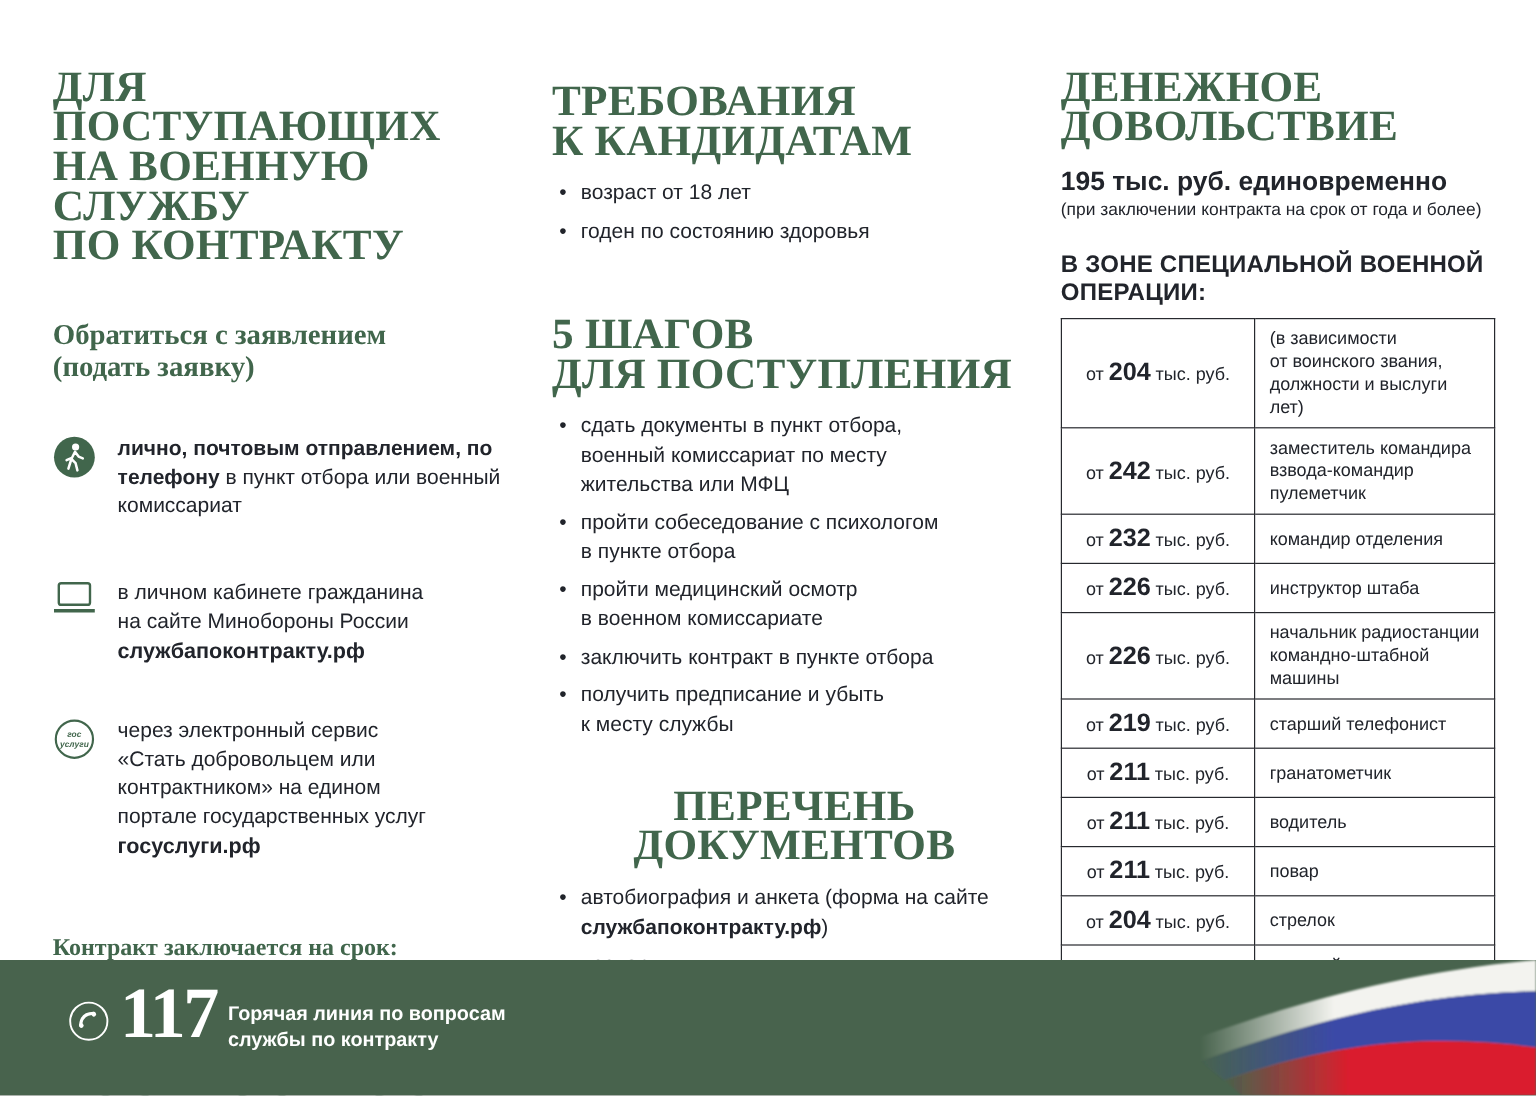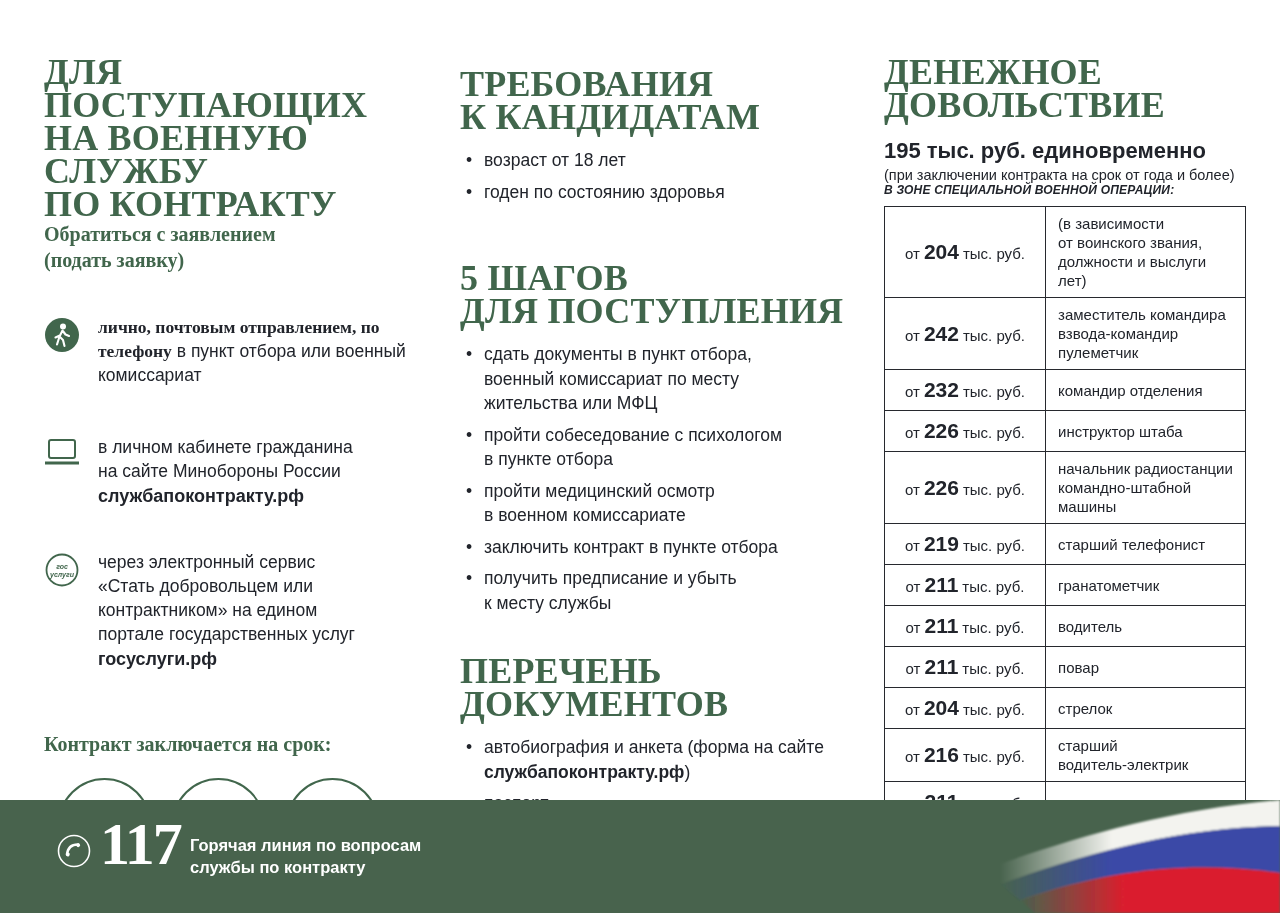--- a/index.html
+++ b/index.html
@@ -17,48 +17,48 @@
     position:relative;width:1280px;height:913px;margin:0 auto;
     background:#ffffff;overflow:hidden;
     font-family:"Liberation Sans","DejaVu Sans",sans-serif;color:var(--text);
   }
   .h-serif{font-family:"Liberation Serif","DejaVu Serif",serif;font-weight:700;color:var(--heading-green);margin:0;}
   .title-lg{font-size:36px;line-height:33px;white-space:pre-line;letter-spacing:.2px;}
   .pre{white-space:pre-line;}
 
   
   .col-left{position:absolute;left:44px;top:56px;width:392px;}
-  .subtitle{font-size:20px;line-height:26px;white-space:pre-line;}
+  .subtitle{margin-top:46px;font-size:24px;line-height:26px;white-space:pre-line;}
   .contact{display:flex;gap:16px;margin-top:42px;}
   .contact .icon-wrap{flex:0 0 38px;padding-top:2px;}
   .contact-text{font-size:17.5px;line-height:24px;}
-  .contact-text b{font-weight:700;font-family:Liberation Serif, serif;}
+  .contact-text b{font-weight:700;}
   .site{font-weight:700;font-size:18px;margin-top:1px;}
   .term-heading{margin-top:62px;font-size:20px;}
   .terms-row{display:flex;gap:21px;margin-top:22px;padding-left:14px;}
   .term-circle{
     width:93px;height:93px;border:2px solid var(--heading-green);border-radius:50%;
     display:flex;align-items:center;justify-content:center;
     font-family:"Liberation Serif","DejaVu Serif",serif;font-weight:700;
     font-size:24px;color:var(--heading-green);
   }
 
   
   .col-mid{position:absolute;left:460px;top:56px;width:404px;margin-top:12px;}
   .blist{list-style:none;margin:14px 0 0 0;padding:0;font-size:17.5px;line-height:24.5px;}
   .blist li{position:relative;padding-left:24px;margin-bottom:7px;}
   .blist li::before{content:"•";position:absolute;left:6px;top:0;}
   .steps-title{margin-top:58px;}
-  .docs-title{margin-top:40px;}
+  .docs-title{margin-top:40px;text-align:center;}
 
   
   .col-right{position:absolute;left:884px;top:56px;width:364px;}
   .onetime{margin-top:16px;font-size:22px;font-weight:700;}
   .onetime-note{margin-top:3px;font-size:14.5px;}
-  .zone-heading{font-size:12px;font-weight:700;letter-spacing:.2px;font-style:italic;}
+  .zone-heading{margin-top:27px;font-size:20px;font-weight:700;letter-spacing:.2px;}
   table.salary{border-collapse:collapse;margin-top:9px;width:362px;}
   table.salary td{border:1.5px solid var(--table-border);}
   td.amt{width:140px;text-align:center;font-size:15px;white-space:nowrap;padding:8px 20px;}
   td.amt .num{font-size:21px;font-weight:700;margin:0 4px;}
   td.pos{font-size:15px;line-height:19px;padding:7px 12px;white-space:pre-line;}
 
   
   .footer{position:absolute;left:0;top:800px;width:1280px;height:117px;background:var(--footer-green);}
   .footer .phone-icon{position:absolute;left:56px;top:33px;}
   .footer .big-num{

